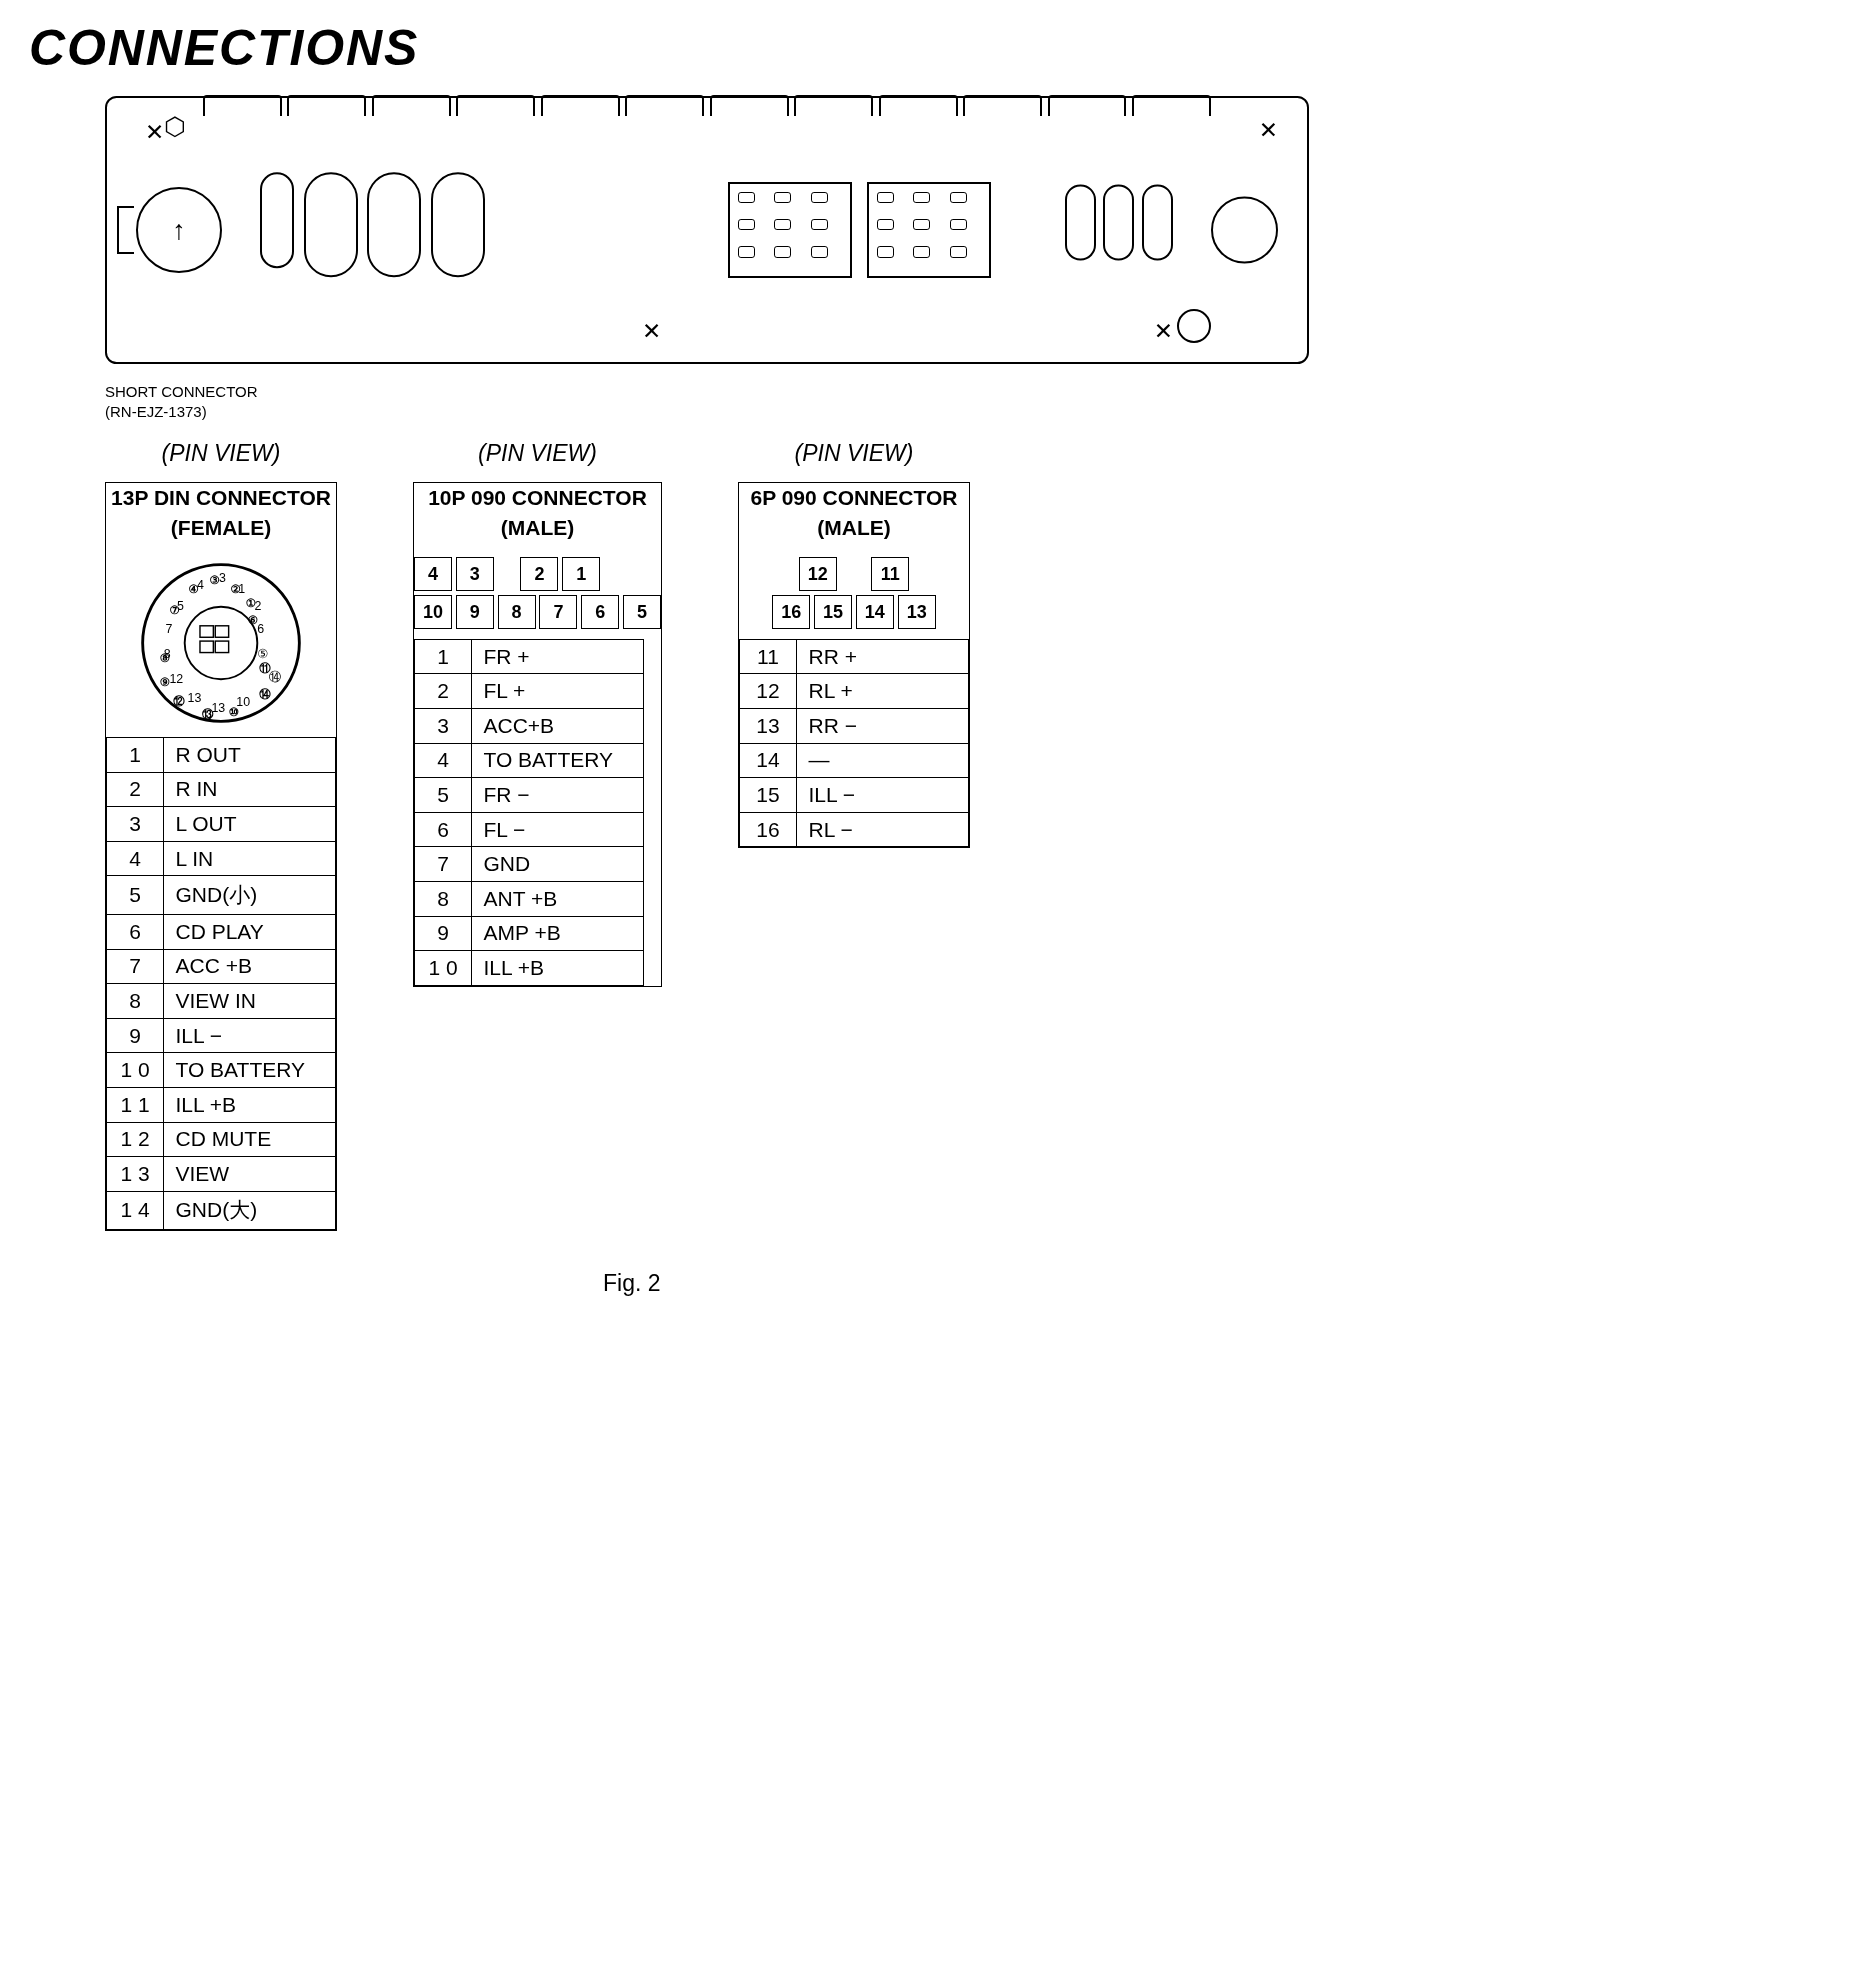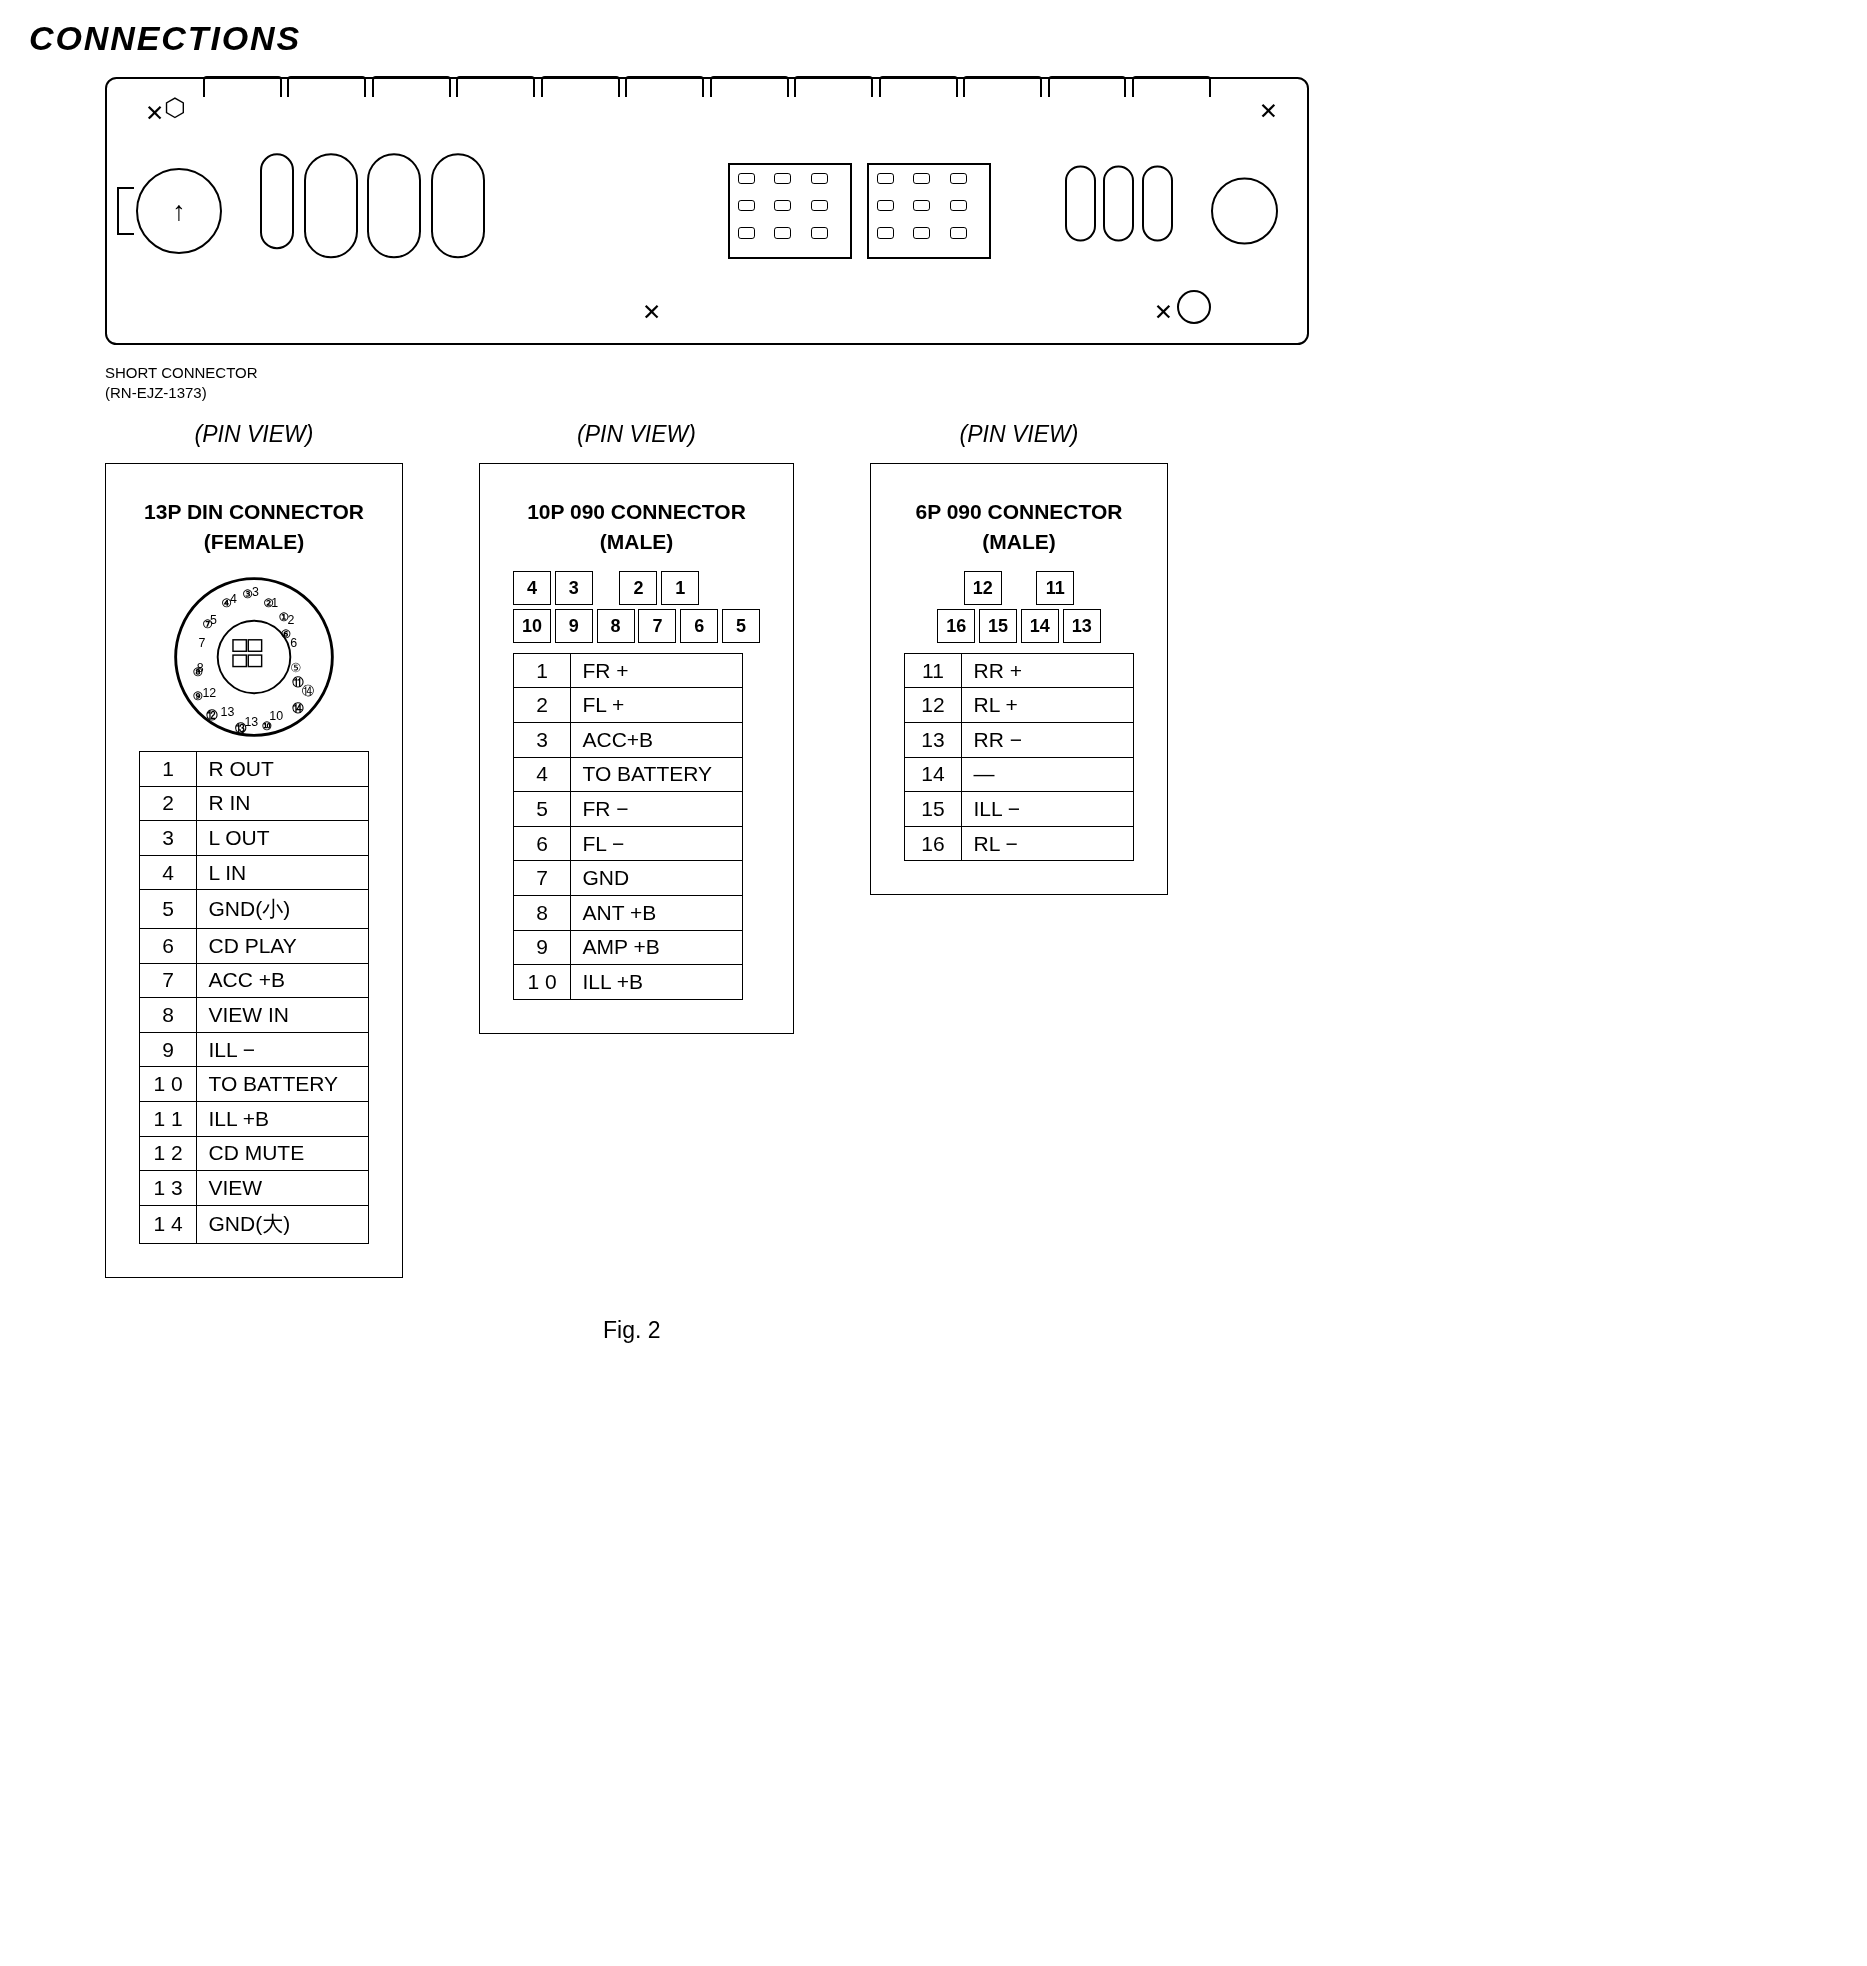--- a/index.html
+++ b/index.html
@@ -6,21 +6,21 @@
     body {
       background: #fff;
       font-family: Arial, Helvetica, sans-serif;
       width: 1868px;
       min-height: 1966px;
       padding: 19px 29px;
       color: #000;
     }
 
     .page-title {
-      font-size: 34px;
+      font-size: 50px;
       font-weight: 900;
       letter-spacing: 1.9px;
       margin-bottom: 19px;
       font-style: italic;
     }
 
     
     .device-diagram {
       width: 1243px;
       margin: 0 auto 9.6px 76px;
@@ -94,21 +94,21 @@
       font-weight: normal;
     }
 
     .connector-table td:last-child {
       min-width: 172px;
     }
 
     
     .pin-diagram-container {
       border: 1.9px solid #000;
-      padding: 33px;
+      padding: 0;
       margin-bottom: 9.6px;
     }
 
     
     .din-circle-wrapper {
       width: 172px;
       height: 172px;
       margin: 0 auto 7.6px;
     }
 

